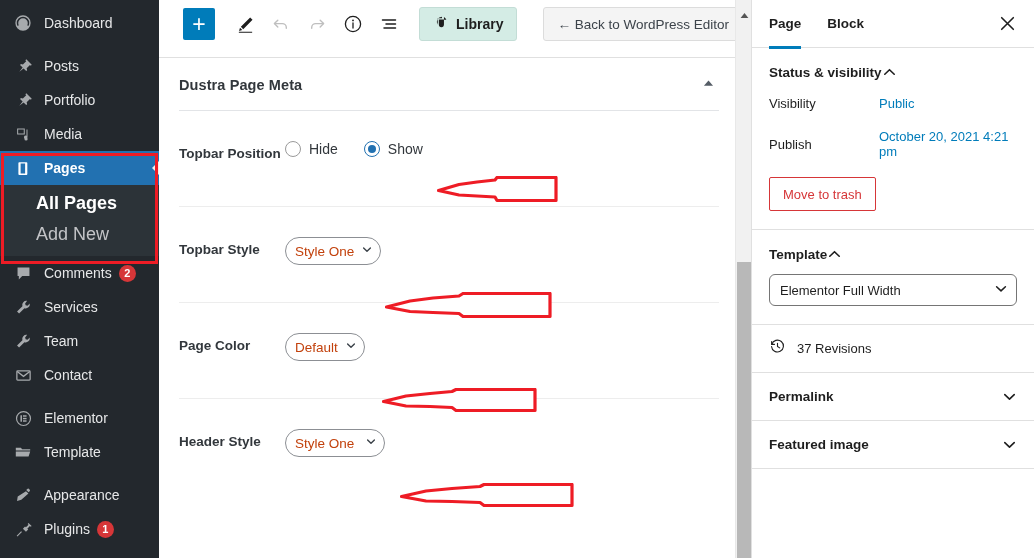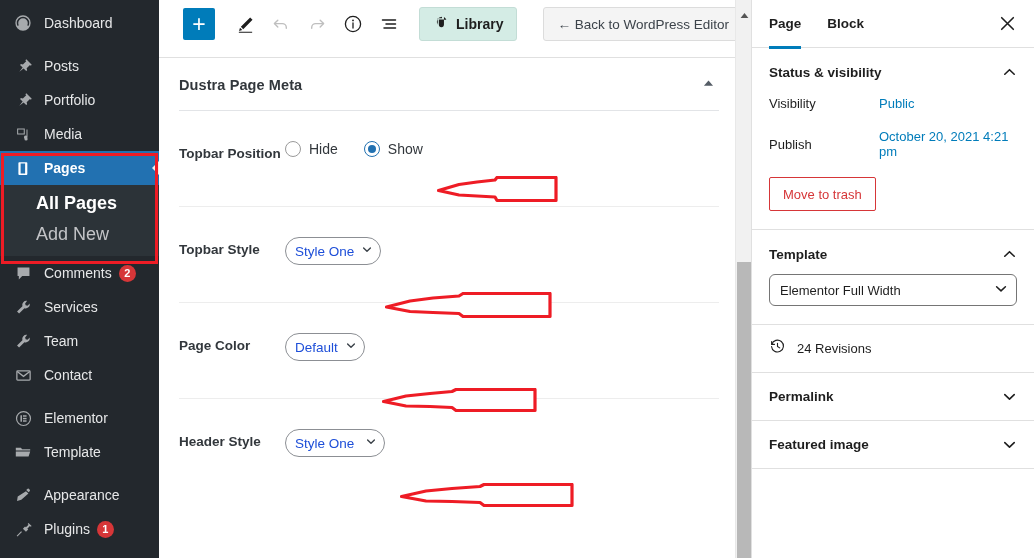--- a/index.html
+++ b/index.html
@@ -214,21 +214,21 @@
   }
   .radio-text { font-size: 14px; color: #32373c; }
   .select-box {
     position: relative;
     display: inline-flex; align-items: center;
     height: 28px;
     padding: 0 26px 0 9px;
     border: 1px solid #8c8f94;
     border-radius: 14px;
     background: #fff;
-    font-size: 13.5px; color: #1d4ed8;
+    font-size: 13.5px; color: #c2410c;
     cursor: pointer;
     white-space: nowrap;
   }
   .select-box .chev {
     position: absolute; right: 7px; top: 50%;
     transform: translateY(-50%);
     color: #3c434a;
   }
 
   
@@ -283,21 +283,21 @@
   #rp-close {
     position: absolute; right: 13px; top: 50%;
     transform: translateY(-50%);
     width: 28px; height: 28px;
     display: flex; align-items: center; justify-content: center;
     cursor: pointer; color: #1e1e1e;
   }
   .rp-section { border-bottom: 1px solid #e0e0e0; }
   .rp-section-head {
     height: 48px;
-    display: flex; align-items: center; justify-content: space-between;
+    display: flex; align-items: center; 
     padding: 0 17px;
     cursor: pointer;
   }
   .rp-section-title { font-size: 13.5px; font-weight: 600; color: #1e1e1e; }
   .rp-section-body { padding: 0 17px 18px 17px; }
   .rp-kv {
     display: flex; align-items: center;
     margin-bottom: 18px;
   }
   .rp-kv .k { width: 110px; flex: 0 0 110px; font-size: 13px; color: #1e1e1e; }
@@ -708,21 +708,21 @@
     </div>
 
     <div class="rp-row-simple">
       <span>
         <svg width="17" height="17" viewBox="0 0 20 20" fill="none" stroke="#1e1e1e" stroke-width="1.3" stroke-linecap="round" stroke-linejoin="round">
             <path d="M3.3 7.4A7 7 0 1 1 3 10"></path>
             <path d="M3.1 4.2v3.3h3.3"></path>
             <path d="M10 6.3V10l2.6 1.6"></path>
           </svg>
       </span>
-      <span class="rs-label">24 Revisions</span>
+      <span class="rs-label">37 Revisions</span>
     </div>
 
     <div class="rp-row-simple" style="justify-content:space-between;">
       <span class="rp-section-title">Permalink</span>
       <span>
         <svg class="chev-ico" width="15" height="15" viewBox="0 0 14 14" fill="none" stroke="currentColor" stroke-width="1.5" stroke-linecap="round" stroke-linejoin="round">
             <path d="M2.6 5.2L7 9.4l4.4-4.2"></path>
           </svg>
       </span>
     </div>

